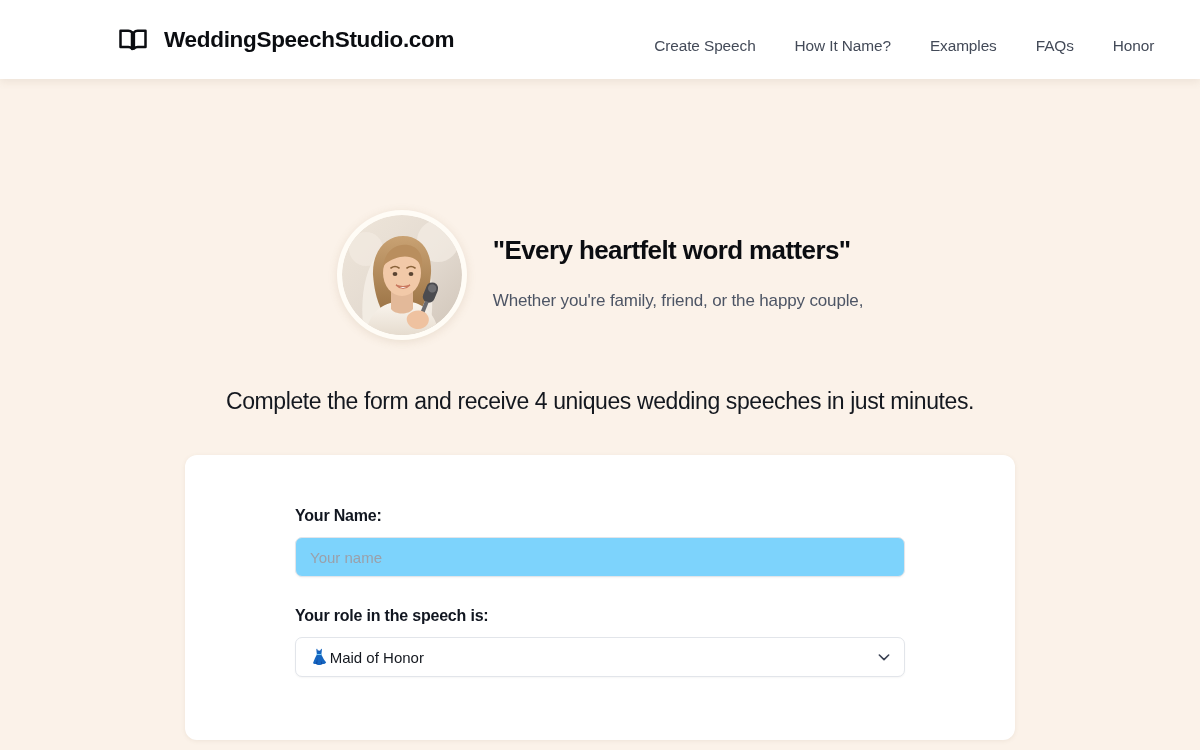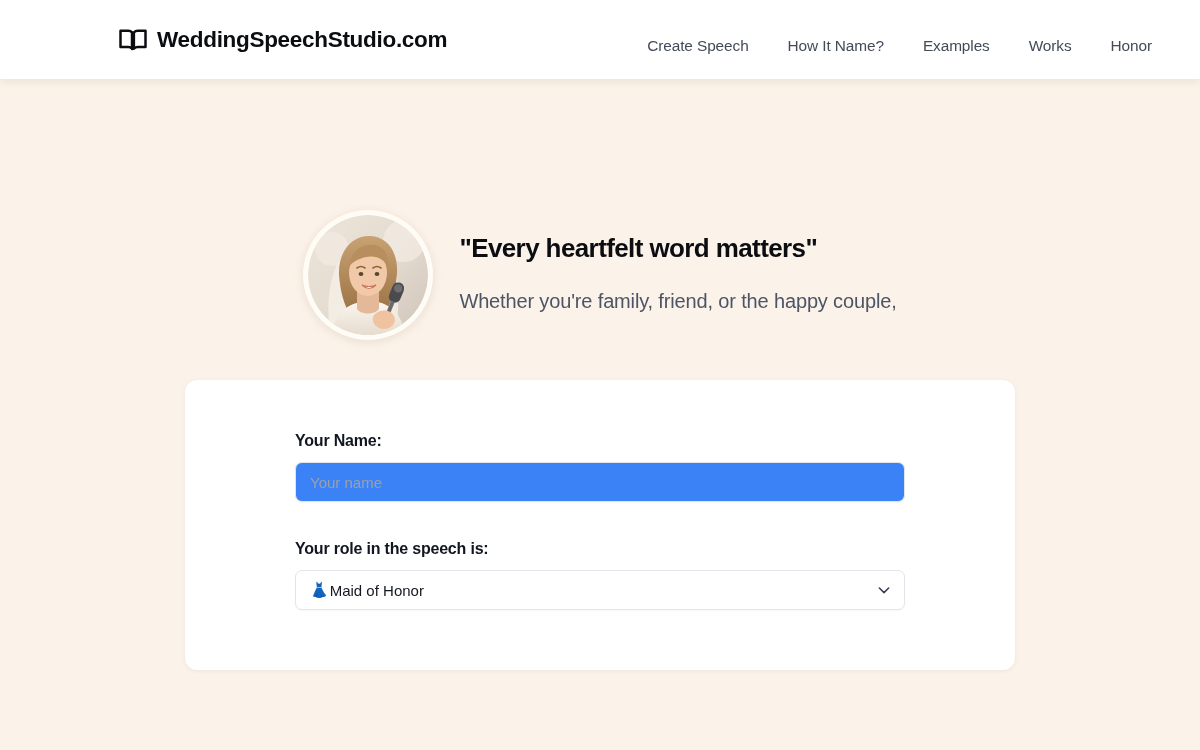--- a/index.html
+++ b/index.html
@@ -25,21 +25,21 @@
     align-items: center;
     padding: 0 0 0 118px;
     box-shadow: 0 3px 8px rgba(120, 100, 70, 0.10);
     position: relative;
     z-index: 5;
   }
 
   .brand {
     display: flex;
     align-items: center;
-    gap: 9px;
+    gap: 16px;
     text-decoration: none;
     color: #0B0D11;
   }
   .brand-icon {
     width: 30px; height: 30px;
     display: block;
     flex: 0 0 auto;
   }
   .brand-name {
     font-size: 22.5px;
@@ -107,21 +107,21 @@
   .testimonial-text { padding-top: 2px; }
   .quote {
     font-size: 26px;
     font-weight: 700;
     letter-spacing: -0.6px;
     color: #0B0D11;
     line-height: 1.15;
   }
   .tagline {
     margin-top: 20px;
-    font-size: 20px;
+    font-size: 17px;
     color: #4D5565;
     line-height: 1.72;
     letter-spacing: -0.15px;
   }
 
   .subheadline {
     margin-top: 48px;
     text-align: center;
     font-size: 23px;
     color: #14181F;
@@ -132,38 +132,38 @@
   .form-card {
     width: 830px;
     margin: 40px auto 0;
     background: #FFFFFF;
     border-radius: 12px;
     box-shadow: 0 1px 4px rgba(130,110,80,0.10);
     padding: 52px 110px 60px;
     min-height: 285px;
   }
 
-  .field { margin-bottom: 38px; }
+  .field { margin-bottom: 30px; }
   .field:last-child { margin-bottom: 0; }
 
   .field-label {
     display: block;
     font-size: 16px;
     font-weight: 700;
     color: #111620;
     letter-spacing: -0.2px;
     margin-bottom: 12px;
   }
 
   .text-input {
     width: 100%;
     height: 40px;
     border: 1px solid #E2E5EA;
     border-radius: 7px;
-    background: #3b82f6;
+    background: #7dd3fc;
     padding: 0 14px;
     font-family: "Liberation Sans", sans-serif;
     font-size: 15px;
     color: #14181F;
     outline: none;
     box-shadow: 0 1px 2px rgba(20,24,31,0.04);
   }
   .text-input::placeholder { color: #9AA0AA; }
 
   .select-wrap { position: relative; }
@@ -204,21 +204,21 @@
         <path d="M11.3 6v13.2"></path>
       </svg>
     </span>
     <span class="brand-name">WeddingSpeechStudio.com</span>
   </a>
 
   <nav class="main-nav">
     <a class="nav-link" href="#">Create Speech</a>
     <a class="nav-link" href="#">How It Name?</a>
     <a class="nav-link" href="#">Examples</a>
-    <a class="nav-link" href="#">Works</a>
+    <a class="nav-link" href="#">FAQs</a>
     <a class="nav-link" href="#">Honor</a>
   </nav>
 
 </header>
 
 <main class="page">
 
 
   <section class="testimonial">
 
@@ -281,20 +281,21 @@
 
     <div class="testimonial-text">
       <p class="quote">"Every heartfelt word matters"</p>
       <p class="tagline">
         <span>Whether you're family, friend, or the happy couple,</span><br>
       </p>
     </div>
 
   </section>
 
+  <p class="subheadline">Complete the form and receive 4 uniques wedding speeches in just minutes.</p>
 
   <section class="form-card">
 
     <div class="field">
       <label class="field-label">Your Name:</label>
       <input class="text-input" type="text" placeholder="Your name" style="">
     </div>
 
     <div class="field">
       <label class="field-label">Your role in the speech is:</label>

